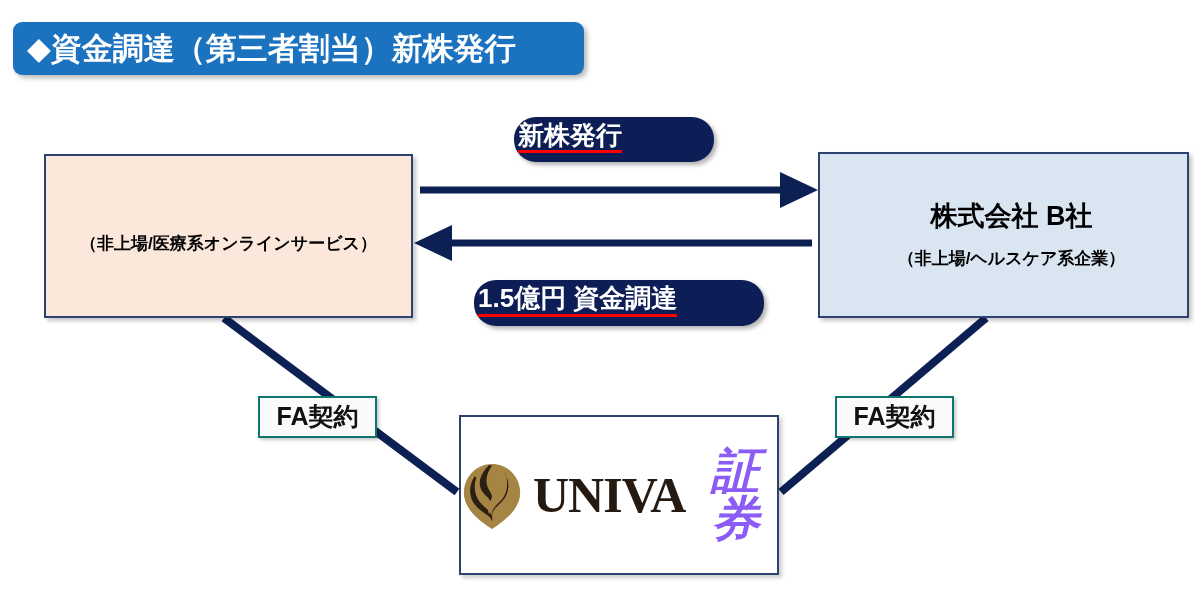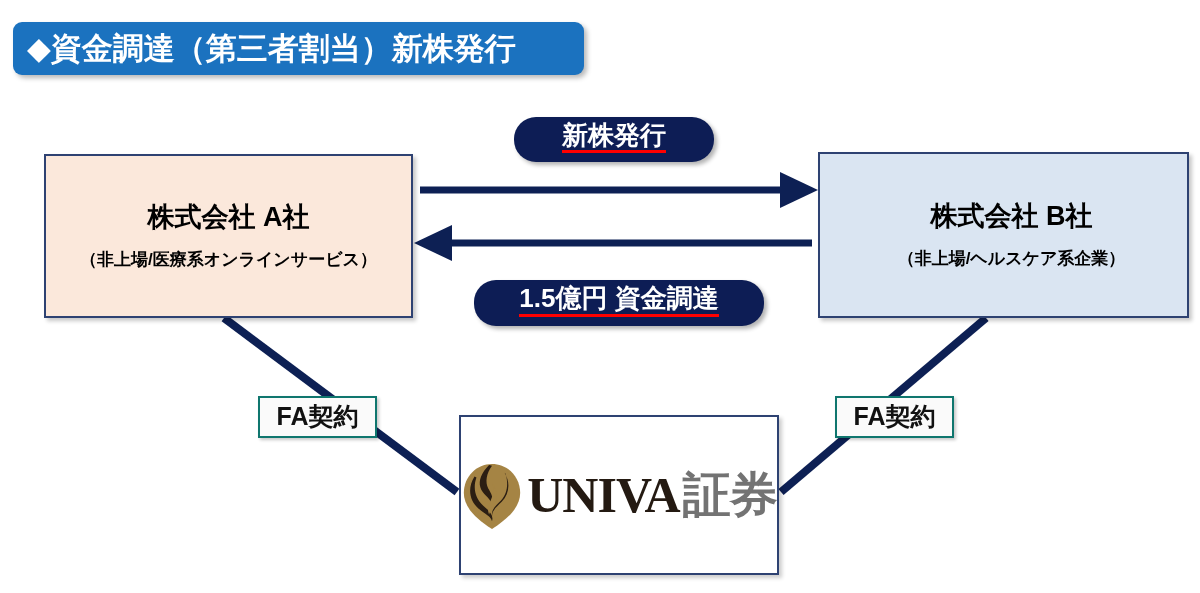--- a/index.html
+++ b/index.html
@@ -91,54 +91,54 @@
     border: 2px solid #2E4272;
     box-sizing: border-box;
     box-shadow: 3px 3px 4px rgba(0,0,0,0.20);
     display: flex;
     align-items: center;
     justify-content: center;
   }
   .univa-logo {
     display: flex;
     align-items: center;
-    gap: 2px;
+    gap: 8px;
   }
   .univa-mark {
     width: 62px;
     height: 68px;
     flex: 0 0 auto;
     margin-right: 2px;
   }
   .univa-word {
     font-family: "Liberation Serif", "DejaVu Serif", serif;
     font-size: 50px;
     font-weight: bold;
     color: #241A12;
     letter-spacing: -1px;
     line-height: 1;
   }
   .univa-jp {
     font-size: 48px;
     font-weight: bold;
-    color: #737373;
+    color: #8b5cf6;
     letter-spacing: -1px;
     line-height: 1;
-    margin-left: 1px;
+    margin-left: 18px;
+    font-style: italic;
   }
 
   
   .pill {
     position: absolute;
     background: #0D1D55;
     border-radius: 22px;
     box-shadow: 3px 3px 4px rgba(0,0,0,0.30);
     display: flex;
     align-items: center;
-    justify-content: center;
     box-sizing: border-box;
   }
   .pill-inner {
     position: relative;
     display: inline-block;
     padding: 0 4px 4px 4px;
   }
   .pill-text {
     color: #ffffff;
     font-size: 26px;
@@ -221,21 +221,20 @@
   <g>
     <line x1="224" y1="318" x2="457" y2="492" stroke="#0D2054" stroke-width="8"></line>
   </g>
 
   <g>
     <line x1="986" y1="318" x2="781" y2="492" stroke="#0D2054" stroke-width="8"></line>
   </g>
 </svg>
 
 <div class="company-box a">
-  <div class="company-name">株式会社 A社</div>
   <div class="company-sub">（非上場/医療系オンラインサービス）</div>
 </div>
 
 <div class="company-box b">
   <div class="company-name">株式会社 B社</div>
   <div class="company-sub">（非上場/ヘルスケア系企業）</div>
 </div>
 
 <div class="univa-box">
   <div class="univa-logo">

